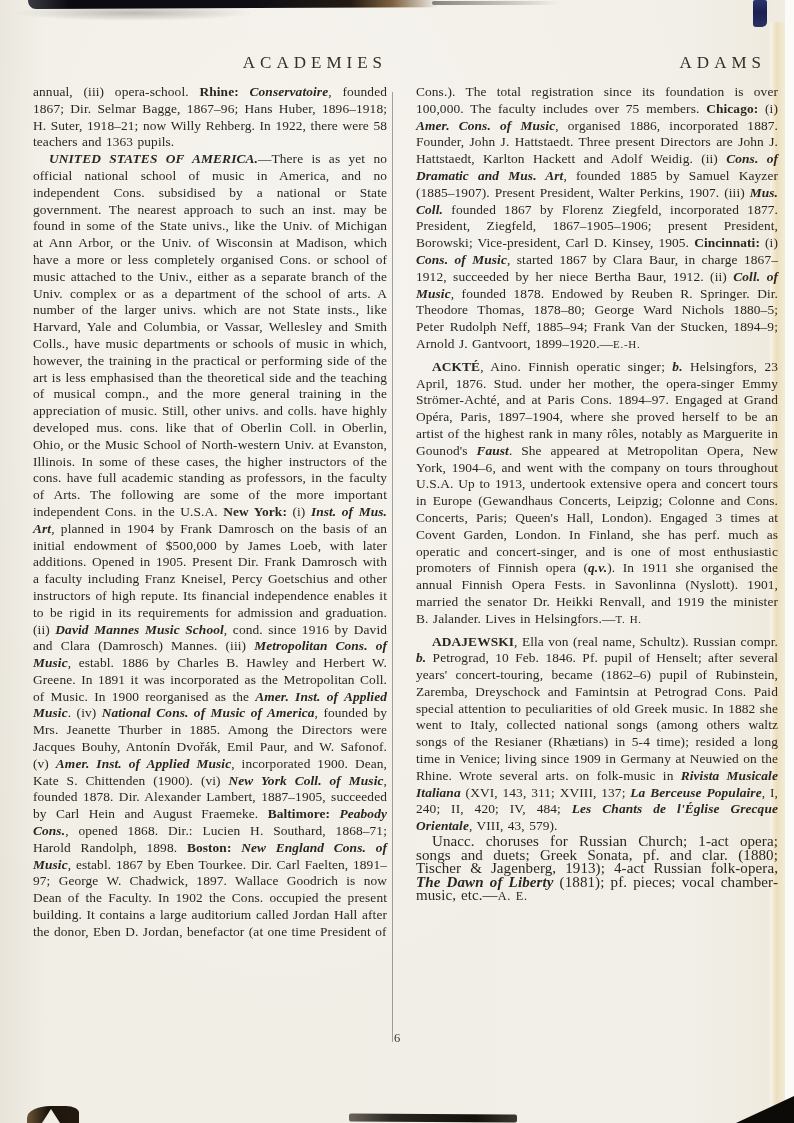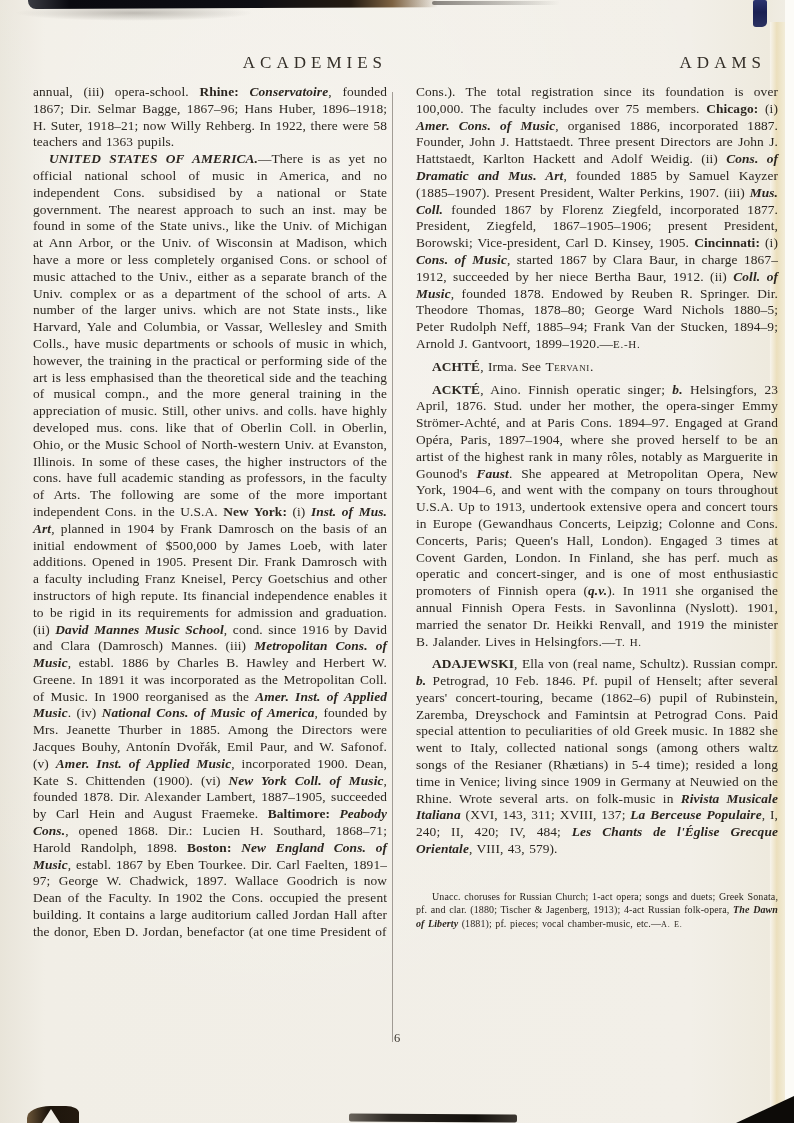--- a/index.html
+++ b/index.html
@@ -26,21 +26,21 @@
     position:absolute;top:84px;width:354px;
     text-align:justify;font-size:13.4px;line-height:16.8px;
     letter-spacing:.1px;word-spacing:.9px;
     color:#2b2620;
   }
   .column.left{left:33px;}
   .column.right{left:416px;width:362px;}
   p.para{margin:0;padding:0;}
   p.para.indent{text-indent:16px;}
   p.para.entry{margin-top:6px;}
-  p.para.small{font-size:10px;line-height:13.5px;margin-top:32px;}
+  p.para.small{font-size:15px;line-height:13.5px;}
   .seg-n{font-style:normal;}
   .seg-b{font-weight:bold;}
   .seg-i{font-style:italic;font-weight:bold;}
   .seg-sc{font-variant:small-caps;letter-spacing:.6px;}
   .seg-sig{font-size:.82em;letter-spacing:.7px;}
   .divider{
     position:absolute;left:392px;top:92px;width:1px;height:950px;
     background:rgba(92,86,78,.55);
   }
   .page-num{
@@ -113,21 +113,20 @@
   <div class="col-header right">ADAMS</div>
 
   <div class="divider"></div>
 
   <div class="column left" id="col-left">
       <p class="para"><span class="seg-n">annual, (iii) opera-school. </span><span class="seg-b">Rhine: </span><span class="seg-i">Conservatoire</span><span class="seg-n">, founded 1867; Dir. Selmar Bagge, 1867–96; Hans Huber, 1896–1918; H. Suter, 1918–21; now Willy Rehberg. In 1922, there were 58 teachers and 1363 pupils.</span></p>
       <p class="para indent"><span class="seg-i">UNITED STATES OF AMERICA.</span><span class="seg-n">—There is as yet no official national school of music in America, and no independent Cons. subsidised by a national or State government.  The nearest approach to such an inst. may be found in some of the State univs., like the Univ. of Michigan at Ann Arbor, or the Univ. of Wisconsin at Madison, which have a more or less completely organised Cons. or school of music attached to the Univ., either as a separate branch of the Univ. complex or as a department of the school of arts.  A number of the larger univs. which are not State insts., like Harvard, Yale and Columbia, or Vassar, Wellesley and Smith Colls., have music departments or schools of music in which, however, the training in the practical or performing side of the art is less emphasised than the theoretical side and the teaching of musical compn., and the more general training in the appreciation of music.  Still, other univs. and colls. have highly developed mus. cons. like that of Oberlin Coll. in Oberlin, Ohio, or the Music School of North-western Univ. at Evanston, Illinois.  In some of these cases, the higher instructors of the cons. have full academic standing as professors, in the faculty of Arts.  The following are some of the more important independent Cons. in the U.S.A.  </span><span class="seg-b">New York: </span><span class="seg-n">(i) </span><span class="seg-i">Inst. of Mus. Art</span><span class="seg-n">, planned in 1904 by Frank Damrosch on the basis of an initial endowment of $500,000 by James Loeb, with later additions.  Opened in 1905.  Present Dir. Frank Damrosch with a faculty including Franz Kneisel, Percy Goetschius and other instructors of high repute.  Its financial independence enables it to be rigid in its requirements for admission and graduation. (ii) </span><span class="seg-i">David Mannes Music School</span><span class="seg-n">, cond. since 1916 by David and Clara (Damrosch) Mannes.  (iii) </span><span class="seg-i">Metropolitan Cons. of Music</span><span class="seg-n">, establ. 1886 by Charles B. Hawley and Herbert W. Greene.  In 1891 it was incorporated as the Metropolitan Coll. of Music.  In 1900 reorganised as the </span><span class="seg-i">Amer. Inst. of Applied Music</span><span class="seg-n">.  (iv) </span><span class="seg-i">National Cons. of Music of America</span><span class="seg-n">, founded by Mrs. Jeanette Thurber in 1885.  Among the Directors were Jacques Bouhy, Antonín Dvořák, Emil Paur, and W. Safonof. (v) </span><span class="seg-i">Amer. Inst. of Applied Music</span><span class="seg-n">, incorporated 1900.  Dean, Kate S. Chittenden (1900).  (vi) </span><span class="seg-i">New York Coll. of Music</span><span class="seg-n">, founded 1878.  Dir. Alexander Lambert, 1887–1905, succeeded by Carl Hein and August Fraemeke. </span><span class="seg-b">Baltimore: </span><span class="seg-i">Peabody Cons.</span><span class="seg-n">, opened 1868.  Dir.:  Lucien H. Southard, 1868–71; Harold Randolph, 1898. </span><span class="seg-b">Boston: </span><span class="seg-i">New England Cons. of Music</span><span class="seg-n">, establ. 1867 by Eben Tourkee. Dir. Carl Faelten, 1891–97;  George W. Chadwick, 1897.  Wallace Goodrich is now Dean of the Faculty.  In 1902 the Cons. occupied the present building.  It contains a large auditorium called Jordan Hall after the donor, Eben D. Jordan, benefactor (at one time President of</span></p>
     </div>
   <div class="column right" id="col-right">
       <p class="para"><span class="seg-n">Cons.).  The total registration since its foundation is over 100,000.  The faculty includes over 75 members. </span><span class="seg-b">Chicago: </span><span class="seg-n">(i) </span><span class="seg-i">Amer. Cons. of Music</span><span class="seg-n">, organised 1886, incorporated 1887.  Founder, John J. Hattstaedt.  Three present Directors are John J. Hattstaedt, Karlton Hackett and Adolf Weidig.  (ii) </span><span class="seg-i">Cons. of Dramatic and Mus. Art</span><span class="seg-n">, founded 1885 by Samuel Kayzer (1885–1907).  Present President, Walter Perkins, 1907. (iii) </span><span class="seg-i">Mus. Coll.</span><span class="seg-n"> founded 1867 by Florenz Ziegfeld, incorporated 1877.  President, Ziegfeld, 1867–1905–1906;  present President, Borowski; Vice-president, Carl D. Kinsey, 1905. </span><span class="seg-b">Cincinnati: </span><span class="seg-n">(i) </span><span class="seg-i">Cons. of Music</span><span class="seg-n">, started 1867 by Clara Baur, in charge 1867–1912, succeeded by her niece Bertha Baur, 1912.  (ii) </span><span class="seg-i">Coll. of Music</span><span class="seg-n">, founded 1878.  Endowed by Reuben R. Springer. Dir. Theodore Thomas, 1878–80;  George Ward Nichols 1880–5;  Peter Rudolph Neff, 1885–94; Frank Van der Stucken, 1894–9;  Arnold J. Gantvoort, 1899–1920.—</span><span class="seg-sig">E.-H.</span></p>
-      <p class="para indent entry"><span class="seg-b">ACHTÉ</span><span class="seg-n">, Irma.  See </span><span class="seg-sc">Tervani</span><span class="seg-n">.</span></p>
       <p class="para indent entry"><span class="seg-b">ACKTÉ</span><span class="seg-n">, Aino.  Finnish operatic singer; </span><span class="seg-i">b.</span><span class="seg-n"> Helsingfors, 23 April, 1876.  Stud. under her mother, the opera-singer Emmy Strömer-Achté, and at Paris Cons. 1894–97.  Engaged at Grand Opéra, Paris, 1897–1904, where she proved herself to be an artist of the highest rank in many rôles, notably as Marguerite in Gounod's </span><span class="seg-i">Faust</span><span class="seg-n">. She appeared at Metropolitan Opera, New York, 1904–6, and went with the company on tours throughout U.S.A.  Up to 1913, undertook extensive opera and concert tours in Europe (Gewandhaus Concerts, Leipzig;  Colonne and Cons. Concerts, Paris;  Queen's Hall, London). Engaged 3 times at Covent Garden, London. In Finland, she has perf. much as operatic and concert-singer, and is one of most enthusiastic promoters of Finnish opera (</span><span class="seg-i">q.v.</span><span class="seg-n">).  In 1911 she organised the annual Finnish Opera Fests. in Savonlinna (Nyslott).  1901, married the senator Dr. Heikki Renvall, and 1919 the minister B. Jalander.  Lives in Helsingfors.—</span><span class="seg-sig">T. H.</span></p>
       <p class="para indent entry"><span class="seg-b">ADAJEWSKI</span><span class="seg-n">, Ella von (real name, Schultz). Russian compr. </span><span class="seg-i">b.</span><span class="seg-n"> Petrograd, 10 Feb. 1846.  Pf. pupil of Henselt;  after several years' concert-touring, became (1862–6) pupil of Rubinstein, Zaremba, Dreyschock and Famintsin at Petrograd Cons.  Paid special attention to peculiarities of old Greek music.  In 1882 she went to Italy, collected national songs (among others waltz songs of the Resianer (Rhætians) in 5-4 time);  resided a long time in Venice;  living since 1909 in Germany at Neuwied on the Rhine. Wrote several arts. on folk-music in </span><span class="seg-i">Rivista Musicale Italiana</span><span class="seg-n"> (XVI, 143, 311;  XVIII, 137; </span><span class="seg-i">La Berceuse Populaire</span><span class="seg-n">, I, 240; II, 420; IV, 484; </span><span class="seg-i">Les Chants de l'Église Grecque Orientale</span><span class="seg-n">, VIII, 43, 579).</span></p>
       <p class="para indent small"><span class="seg-n">Unacc. choruses for Russian Church; 1-act opera; songs and duets;  Greek Sonata, pf. and clar. (1880; Tischer &amp; Jagenberg, 1913);  4-act Russian folk-opera, </span><span class="seg-i">The Dawn of Liberty</span><span class="seg-n"> (1881); pf. pieces; vocal chamber-music, etc.—</span><span class="seg-sig">A. E.</span></p>
     </div>
 
   <div class="page-num">6</div>
 
 </div>
 
 </body></html>

